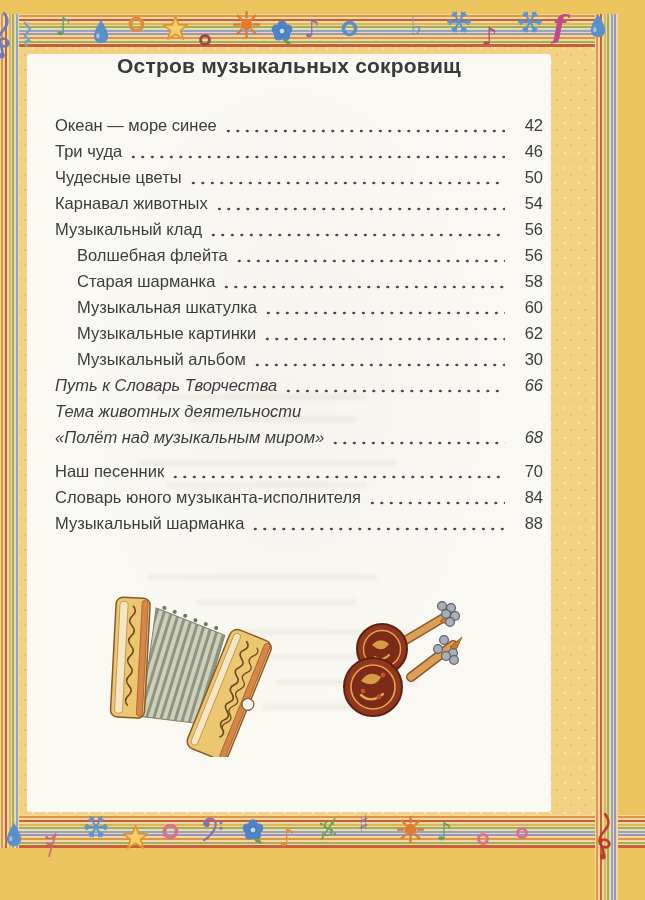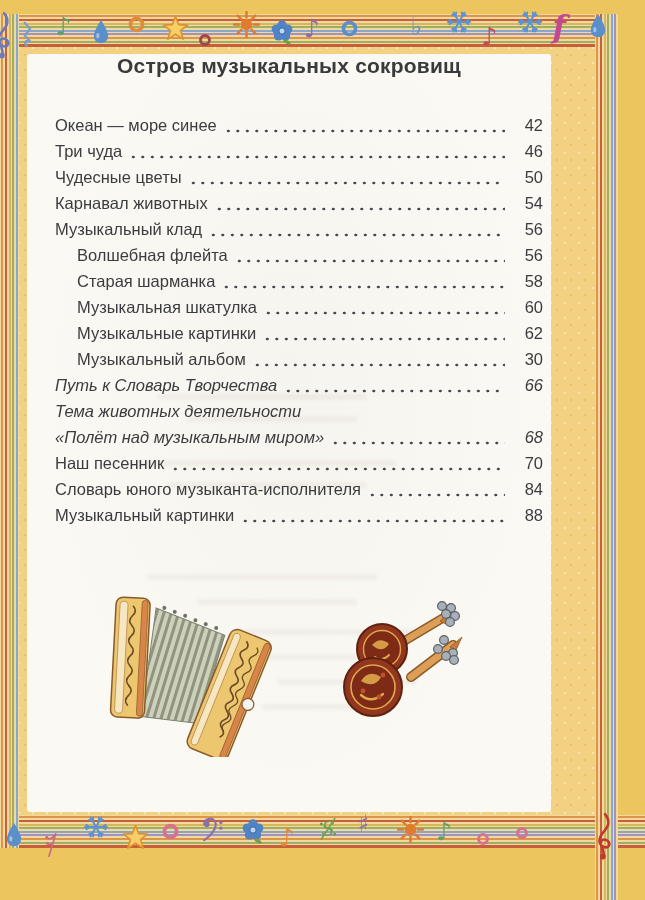--- a/index.html
+++ b/index.html
@@ -34,21 +34,21 @@
   
   .page{position:absolute;left:27px;top:54px;width:524px;height:758px;z-index:2;
     background:radial-gradient(ellipse at 50% 45%, #f6f4ee 0%, #faf9f4 70%);
     border-radius:3px;}
   .title{margin:0;padding-top:0;text-align:center;font-size:21px;font-weight:bold;
     color:#3a3a3c;letter-spacing:.2px;}
   .toc{position:absolute;left:28px;right:8px;top:58px;}
   .toc-row{display:flex;height:26px;line-height:26px;font-size:16.5px;color:#3c3c3e;}
   .toc-row.indent{padding-left:22px;}
   .toc-row.italic{font-style:italic;}
-  .toc-row.gap{margin-top:0;}
+  .toc-row.gap{margin-top:8px;}
   .toc-label{white-space:nowrap;}
   .toc-leader{flex:1;margin:0 4px 0 7px;
     background-image:radial-gradient(circle at 4.5px 19px,#46464a 1.25px,transparent 1.65px);
     background-size:9.5px 26px;background-repeat:repeat-x;}
   .toc-leader.none{background:none;}
   .toc-num{width:34px;text-align:right;font-size:16.5px;}
 
   
   .bleed{position:absolute;background:#9d8070;opacity:.08;filter:blur(1.5px);
     height:6px;border-radius:3px;pointer-events:none;}
@@ -291,21 +291,21 @@
           <span class="toc-label">Наш песенник</span>
           <span class="toc-leader"></span>
           <span class="toc-num">70</span>
         </div>
         <div class="toc-row">
           <span class="toc-label">Словарь юного музыканта-исполнителя</span>
           <span class="toc-leader"></span>
           <span class="toc-num">84</span>
         </div>
         <div class="toc-row">
-          <span class="toc-label">Музыкальный картинки</span>
+          <span class="toc-label">Музыкальный шарманка</span>
           <span class="toc-leader"></span>
           <span class="toc-num">88</span>
         </div>
       </div>
 
     <svg class="illus accordion" width="178" height="165" viewBox="0 0 178 165">
       <defs>
         <pattern id="pleats" width="7" height="10" patternUnits="userSpaceOnUse" patternTransform="rotate(4)">
           <rect width="7" height="10" fill="#cdd1bc"></rect>
           <rect width="3" height="10" fill="#8f947f"></rect>

